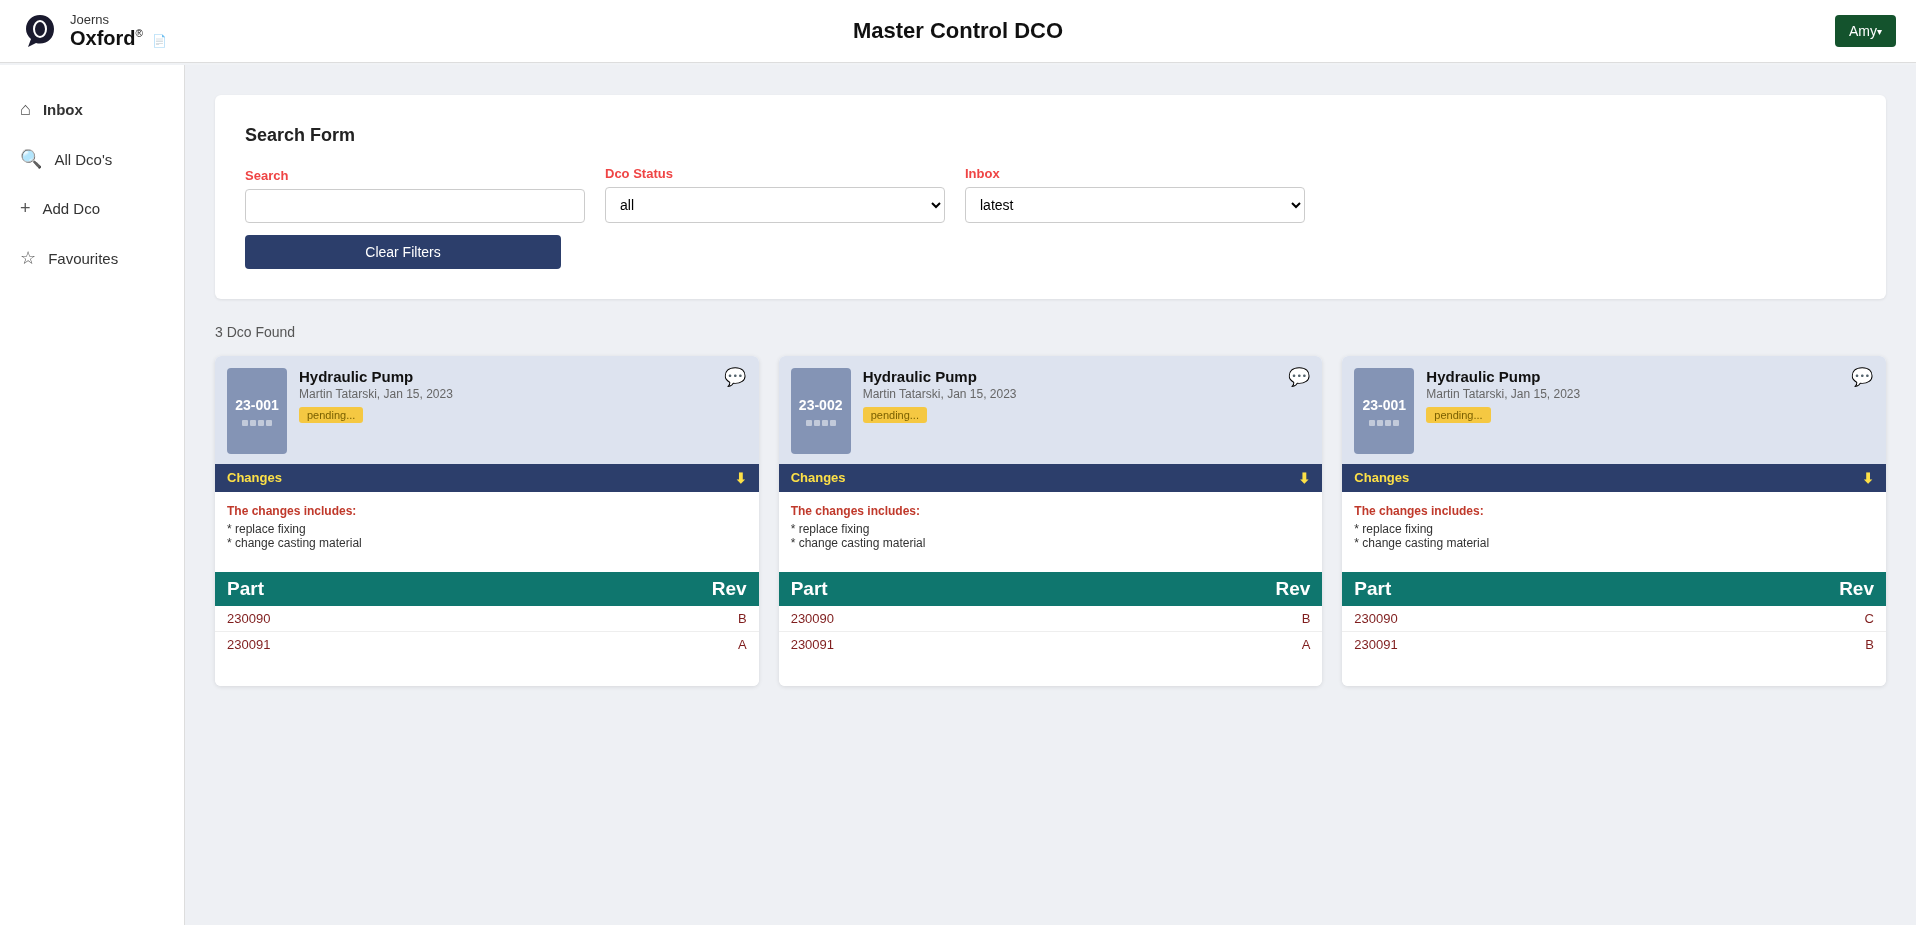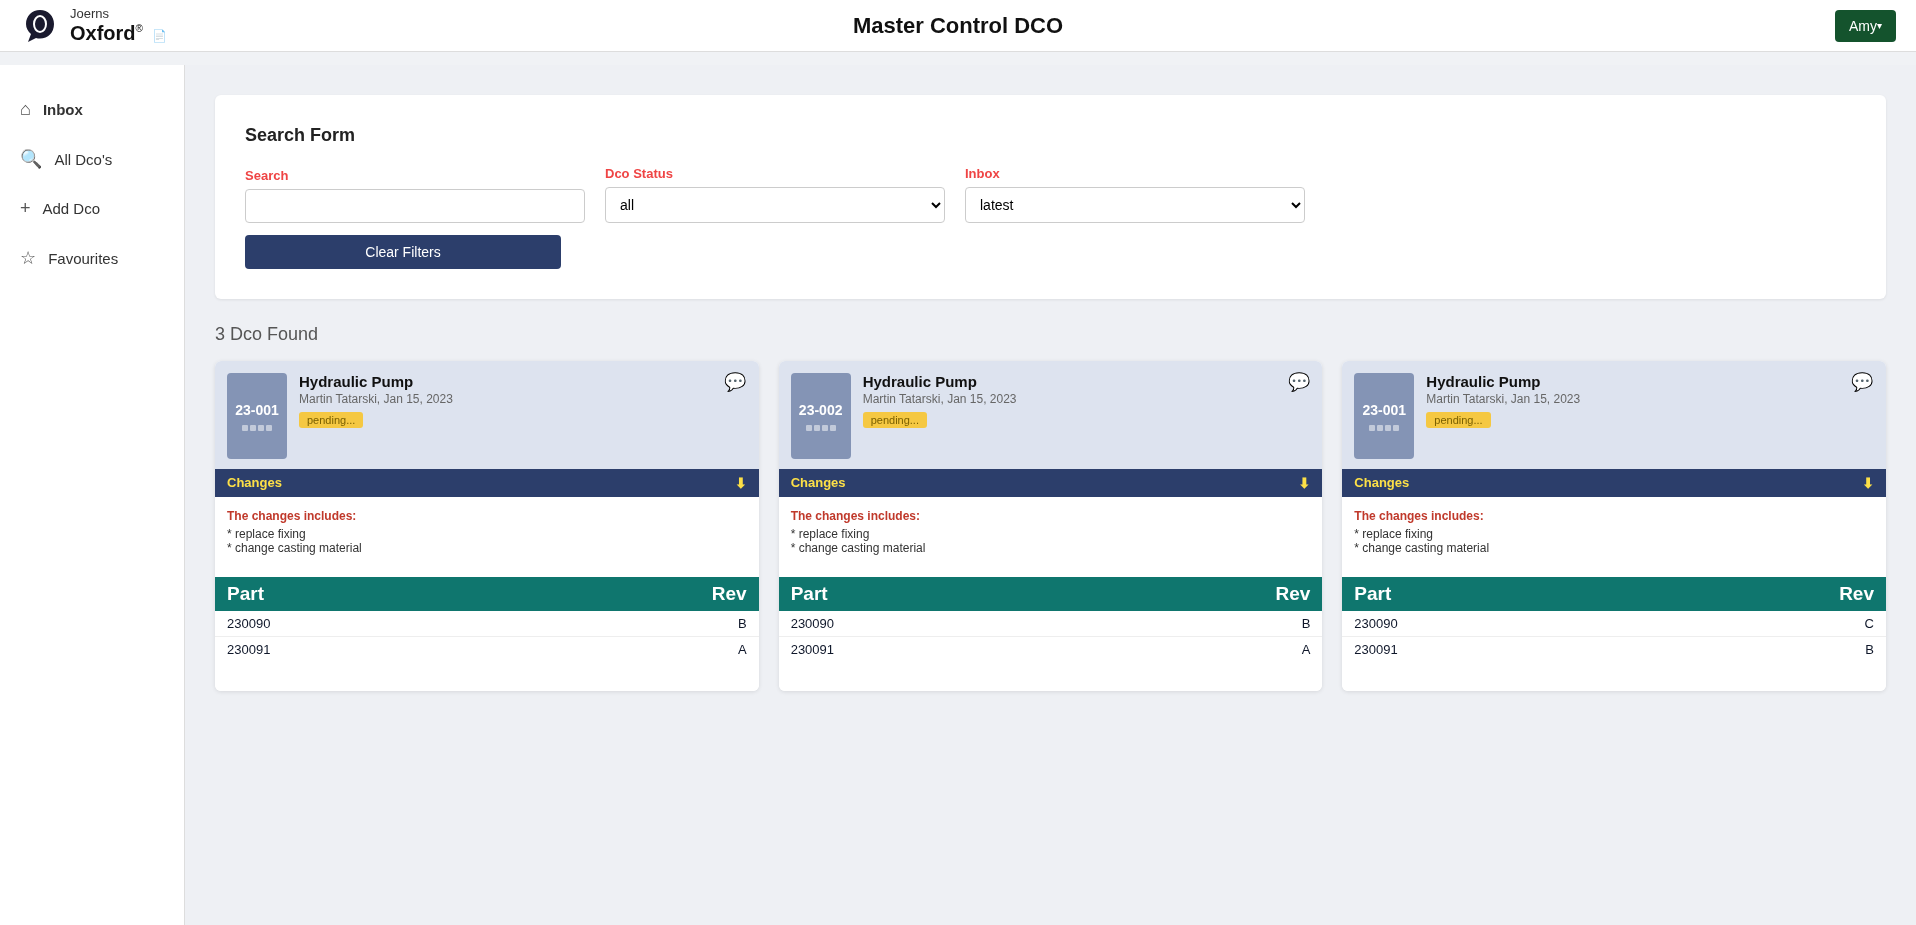--- a/index.html
+++ b/index.html
@@ -1,21 +1,21 @@
 <!DOCTYPE html>
 <html><head>
   <meta charset="utf-8">
   <style>
     * { box-sizing: border-box; margin: 0; padding: 0; }
     body { font-family: Arial, sans-serif; background: #f0f2f5; height: 100vh; overflow: hidden; }
 
     
     .header {
       background: #fff;
-      height: 52px;
+      height: 63px;
       display: flex;
       align-items: center;
       justify-content: space-between;
       padding: 0 20px;
       border-bottom: 1px solid #ddd;
       position: fixed;
       top: 0; left: 0; right: 0;
       z-index: 100;
     }
     .logo {
@@ -159,21 +159,21 @@
       border-radius: 4px;
       cursor: pointer;
       font-size: 14px;
       font-weight: 500;
       margin-top: 12px;
       display: block;
     }
 
     
     .results-header {
-      font-size: 18px;
+      font-size: 14px;
       color: #555;
       margin-bottom: 16px;
       font-weight: 500;
     }
 
     
     .cards-grid {
       display: grid;
       grid-template-columns: repeat(3, 1fr);
       gap: 20px;
@@ -285,21 +285,21 @@
       background: #fff;
       height: 80px;
       overflow-y: auto;
     }
     .parts-row {
       display: flex;
       justify-content: space-between;
       padding: 5px 12px;
       font-size: 13px;
       border-bottom: 1px solid #eee;
-      color: #0f172a;
+      color: #7f1d1d;
     }
     .parts-row:last-child { border-bottom: none; }
 
     
     .parts-body::-webkit-scrollbar { width: 6px; }
     .parts-body::-webkit-scrollbar-track { background: #f0f0f0; }
     .parts-body::-webkit-scrollbar-thumb { background: #bbb; border-radius: 3px; }
   </style>
 </head>
 <body>

